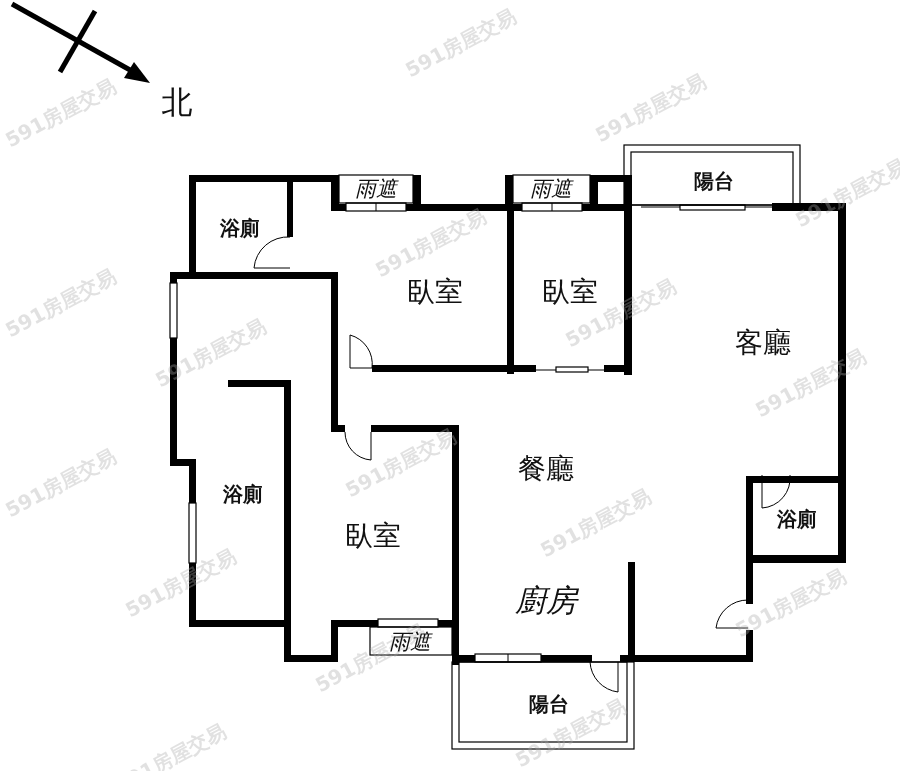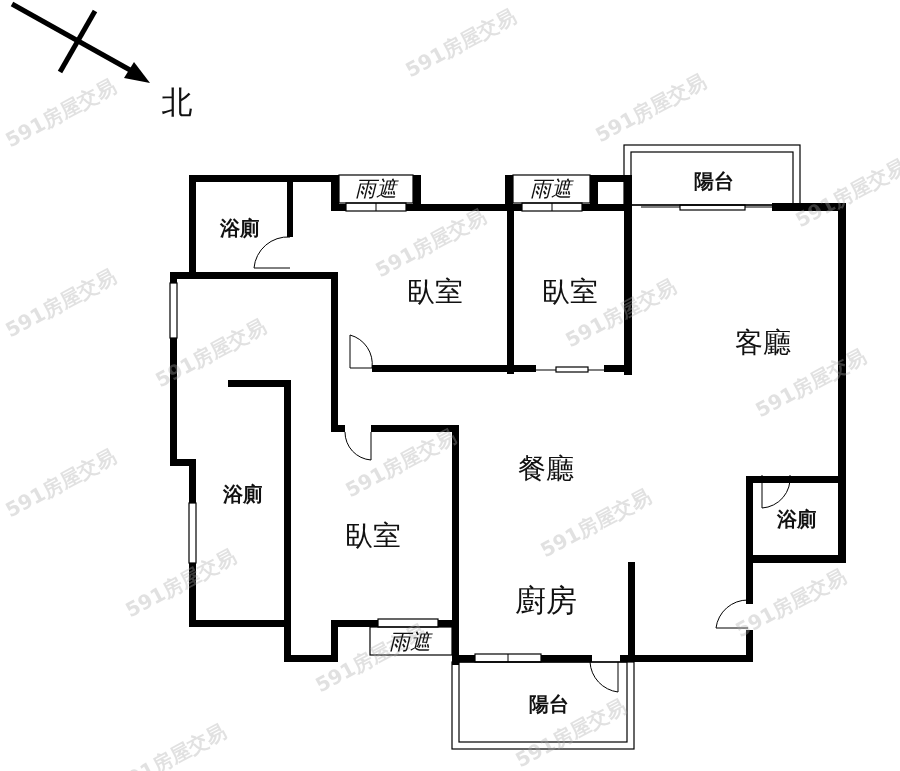--- a/index.html
+++ b/index.html
@@ -133,19 +133,19 @@
 
 <div class="label md" style="left:177px;top:102px;">北</div>
 
 <div class="label sm" style="left:240px;top:228px;">浴廁</div>
 <div class="label lg" style="left:435px;top:292px;">臥室</div>
 <div class="label lg" style="left:570px;top:292px;">臥室</div>
 <div class="label lg" style="left:763px;top:343px;">客廳</div>
 <div class="label lg" style="left:546px;top:469px;">餐廳</div>
 <div class="label sm" style="left:243px;top:494px;">浴廁</div>
 <div class="label lg" style="left:373px;top:536px;">臥室</div>
-<div class="label md" style="left:546px;top:600px;">廚房</div>
+<div class="label md" style="left:546px;top:600px;font-style:italic;">廚房</div>
 <div class="label sm" style="left:797px;top:519px;">浴廁</div>
 <div class="label sm" style="left:714px;top:181px;">陽台</div>
 <div class="label sm" style="left:549px;top:704px;">陽台</div>
 <div class="label xs" style="left:376px;top:189px;">雨遮</div>
 <div class="label xs" style="left:551px;top:189px;">雨遮</div>
 <div class="label xs" style="left:410px;top:642px;">雨遮</div>
 
 </body></html>

